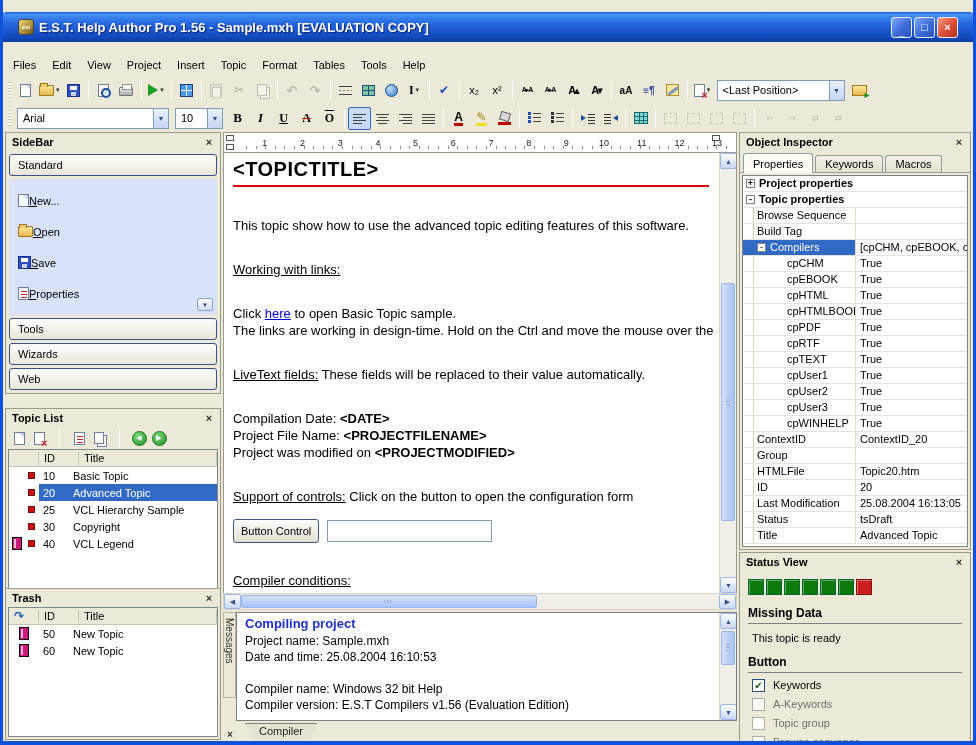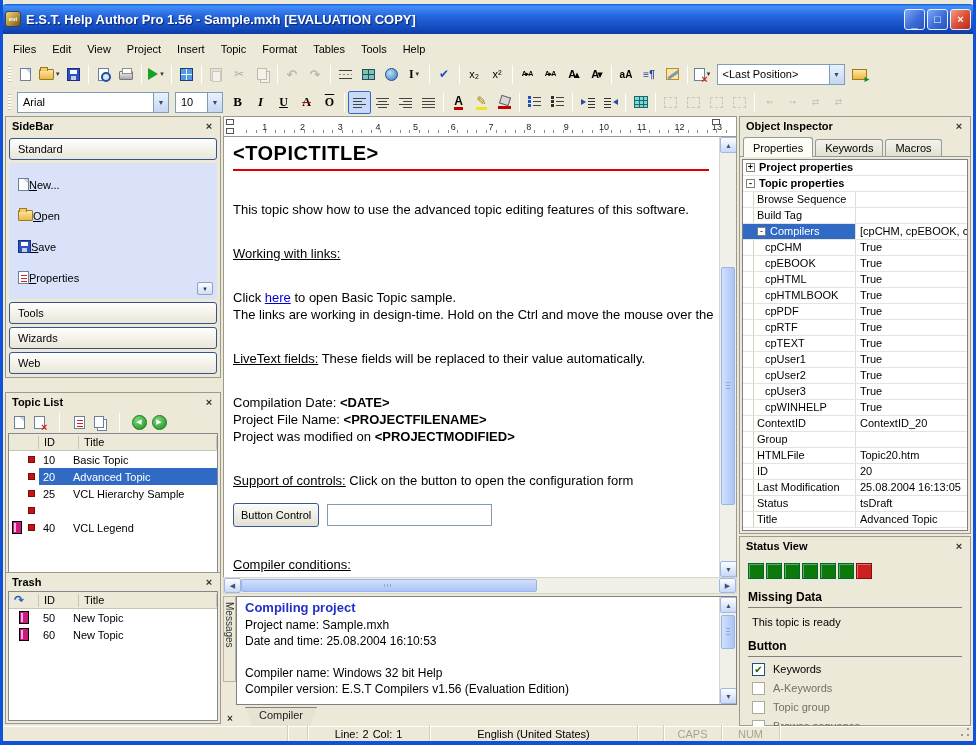--- a/index.html
+++ b/index.html
@@ -1,20 +1,20 @@
 <!DOCTYPE html>
 <html><head>
 <meta charset="utf-8">
 <style>
 *{box-sizing:border-box;margin:0;padding:0}
 html,body{font-family:"Liberation Sans","DejaVu Sans",sans-serif;font-size:11px;color:#000}
 body{background:#777;margin:0}
 #window{position:relative;width:976px;height:745px;background:#ECE9D8;border-left:3px solid #0F52D9;border-right:3px solid #0F52D9;border-bottom:4px solid #0F52D9;overflow:hidden}
 
-.titlebar{height:30px;margin:4px -3px;display:flex;align-items:center;padding:0 5px;border-radius:7px 7px 0 0;
+.titlebar{height:30px;margin:12px -3px;display:flex;align-items:center;padding:0 18px;border-radius:7px 7px 0 0;
  background:linear-gradient(180deg,#0B5BDB 0%,#4490F7 8%,#2566DE 40%,#1148BC 85%,#0A3D9E 100%);}
 .appicon{width:16px;height:16px;border-radius:3px;background:linear-gradient(135deg,#F0D880,#A08030 70%,#605020);color:#fff;
  font-size:6px;font-weight:bold;display:flex;align-items:center;justify-content:center;margin-right:5px;border:1px solid #404040}
 .title{color:#fff;font-weight:bold;font-size:13px;text-shadow:1px 1px 1px #0A246A;flex:1;white-space:nowrap;overflow:hidden}
 .winbtn{width:21px;height:21px;margin-left:2px;border:1px solid #E8F0FC;border-radius:3px;color:#fff;font-weight:bold;font-size:11px;
  display:flex;align-items:center;justify-content:center;background:linear-gradient(135deg,#7EA8F8,#3C6CD8 55%,#2C54B8)}
 .winbtn.close{background:linear-gradient(135deg,#F0A088,#E05038 50%,#B03018)}
 .winbtn.min span{margin-top:7px}
 
 .menubar{height:22px;display:flex;align-items:center;background:#ECE9D8;padding-left:2px}
@@ -194,21 +194,21 @@
 #objinsp{left:0;top:0;width:232px;height:418px}
 .oitabs{height:21px;display:flex;align-items:flex-end;padding-left:3px;border-bottom:1px solid #919B9C;margin-top:1px}
 .oitab{padding:2px 9px;border:1px solid #919B9C;border-bottom:none;border-radius:3px 3px 0 0;background:linear-gradient(#F4F2EA,#E4E1D0);margin-right:2px;height:17px}
 .oitab.active{background:#FCFBF4;height:20px;margin-bottom:-1px;padding-top:4px}
 .pg{margin:2px;height:372px;border:1px solid #808080;background:#fff;overflow:hidden}
 .pgrow{display:flex;height:16px;line-height:15px;border-bottom:1px solid #E6E4DA;
  background:linear-gradient(#D6D2C2,#D6D2C2) 10px 0/1px 100% no-repeat}
 .pgrow.cat{background:none;font-weight:bold}
 .pglabel{flex:0 0 112px;display:flex;align-items:center;overflow:hidden;white-space:nowrap;padding-left:14px}
 .pgrow.cat .pglabel{flex:1;padding-left:3px}
-.pgrow.i2 .pglabel{padding-left:22px}
+.pgrow.i2 .pglabel{padding-left:44px}
 .pgvalue{flex:1;border-left:1px solid #E0DED2;padding-left:4px;overflow:hidden;white-space:nowrap}
 .pgrow.sel .pglabel{background:#316AC5;color:#fff}
 .pgexp{flex:0 0 9px;height:9px;border:1px solid #848078;background:#fff;font-size:9px;line-height:7px;text-align:center;margin-right:4px;color:#000}
 
 #statusview{left:0;top:420px;width:232px;height:190px}
 .squares{display:flex;gap:2px;margin:8px 0 0 8px}
 .sqbig{width:16px;height:16px;background:#0B7A0B;border:1px solid #063;box-shadow:inset 1px 1px 0 rgba(255,255,255,.35)}
 .sqbig.red{background:#CC2020;border-color:#801010}
 .svh{font-weight:bold;font-size:12px;margin:11px 8px 0;padding-bottom:3px;border-bottom:1px solid #808080}
 .svtext{margin:8px 8px 0 12px}
@@ -729,20 +729,24 @@
               <span class="c-main">
                 <span class="c-id">25</span>
                 <span class="c-title">VCL Hierarchy Sample</span>
               </span>
             </div>
 
             <div class="lr">
               <span class="c-book"></span>
               <span class="c-sq">
                 <span class="sq"></span>
+              </span>
+              <span class="c-main">
+                <span class="c-id">30</span>
+                <span class="c-title">Copyright</span>
               </span>
             </div>
 
             <div class="lr">
               <span class="c-book">
                 <span class="bk"></span>
               </span>
               <span class="c-sq">
                 <span class="sq"></span>
               </span>

